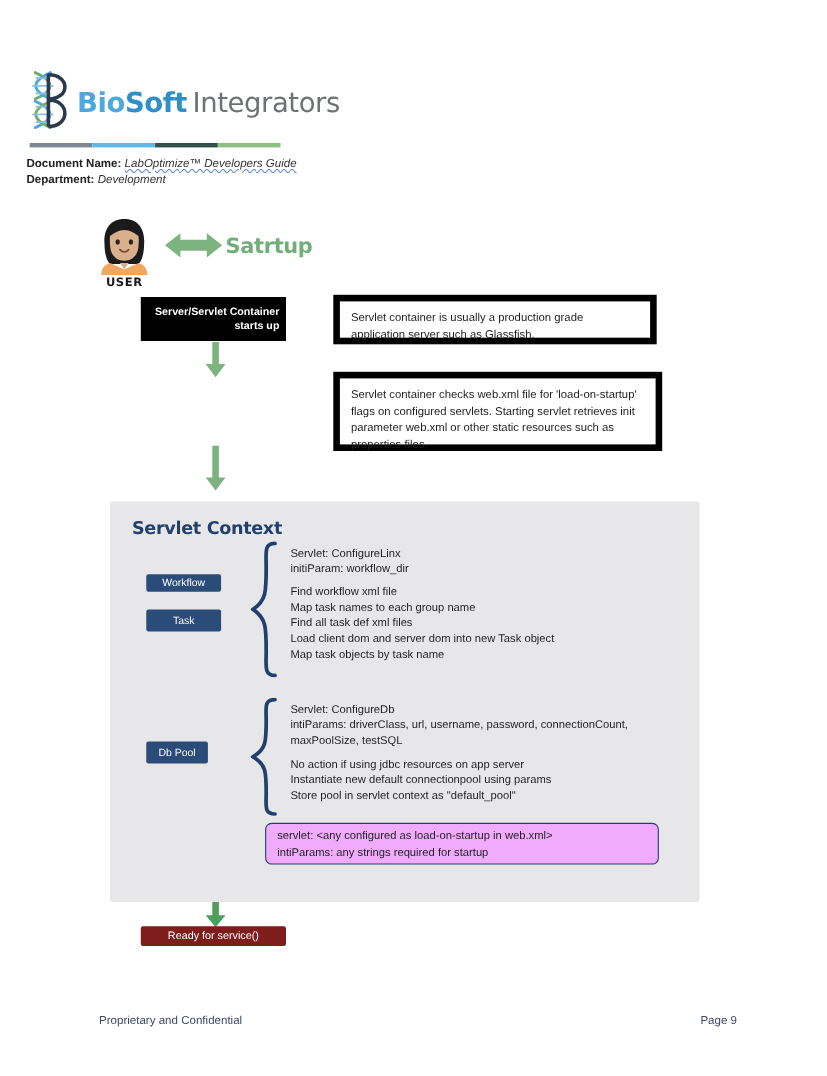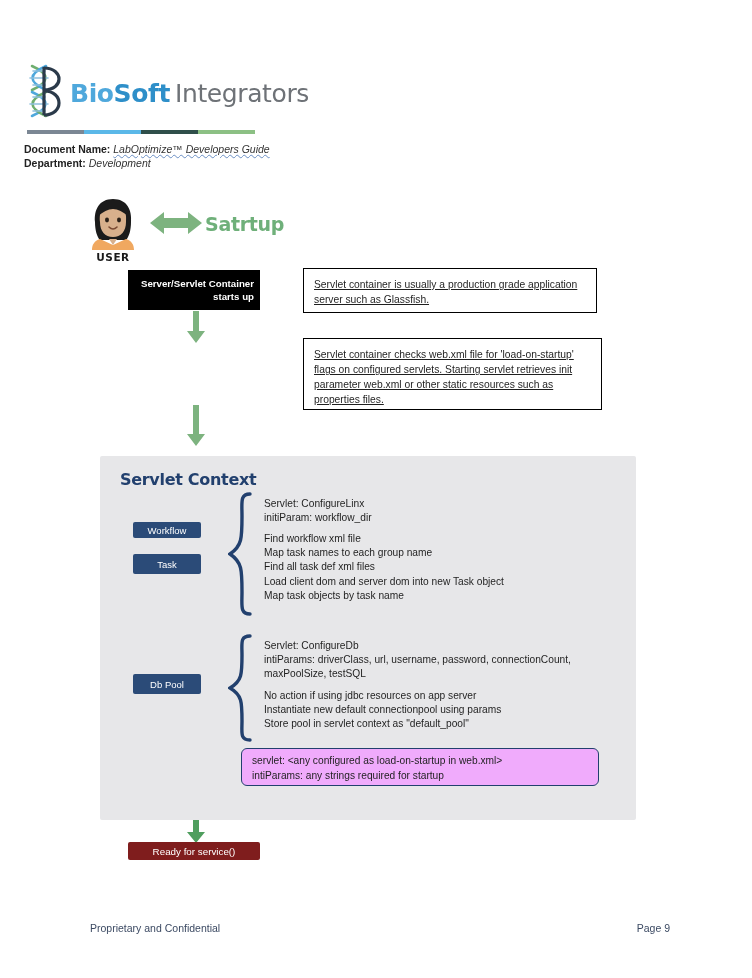--- a/index.html
+++ b/index.html
@@ -123,26 +123,25 @@
     padding: 4px 6px;
     font-weight: bold;
   }
   #box-server    { left: 128px; top: 270px; width: 132px; height: 40px; }
   #box-init      { left: 128px; top: 342px; width: 132px; height: 62px; }
 
   
   .note {
     position: absolute;
     background: #ffffff;
-    border: 1px solid #000000;
+    border: 6px solid #000000;
     font-size: 10.3px;
     line-height: 15px;
     color: #1f1f1f;
     padding: 8px 10px;
-    text-decoration: underline;
   }
   #note-1 { left: 303px; top: 268px; width: 294px; height: 45px; }
   #note-2 { left: 303px; top: 338px; width: 299px; height: 72px; }
 
   .arrow-down { position: absolute; }
   #arr-1 { left: 186px; top: 311px; }
   #arr-2 { left: 186px; top: 405px; }
   #arr-3 { left: 186px; top: 820px; }
 
   
@@ -169,21 +168,21 @@
     color: #ffffff;
     font-size: 9.5px;
     text-align: center;
     border-radius: 2px;
     display: flex;
     align-items: center;
     justify-content: center;
   }
   #tag-workflow { left: 133px; top: 522px; width: 68px; height: 16px; }
   #tag-task     { left: 133px; top: 554px; width: 68px; height: 20px; }
-  #tag-dbpool   { left: 133px; top: 674px; width: 68px; height: 20px; }
+  #tag-dbpool   { left: 133px; top: 674px; width: 56px; height: 20px; }
 
   .brace { position: absolute; }
   #brace-1 { left: 228px; top: 492px; }
   #brace-2 { left: 228px; top: 634px; }
 
   .blk {
     position: absolute;
     font-size: 10.2px;
     line-height: 14.2px;
     color: #1f1f1f;

